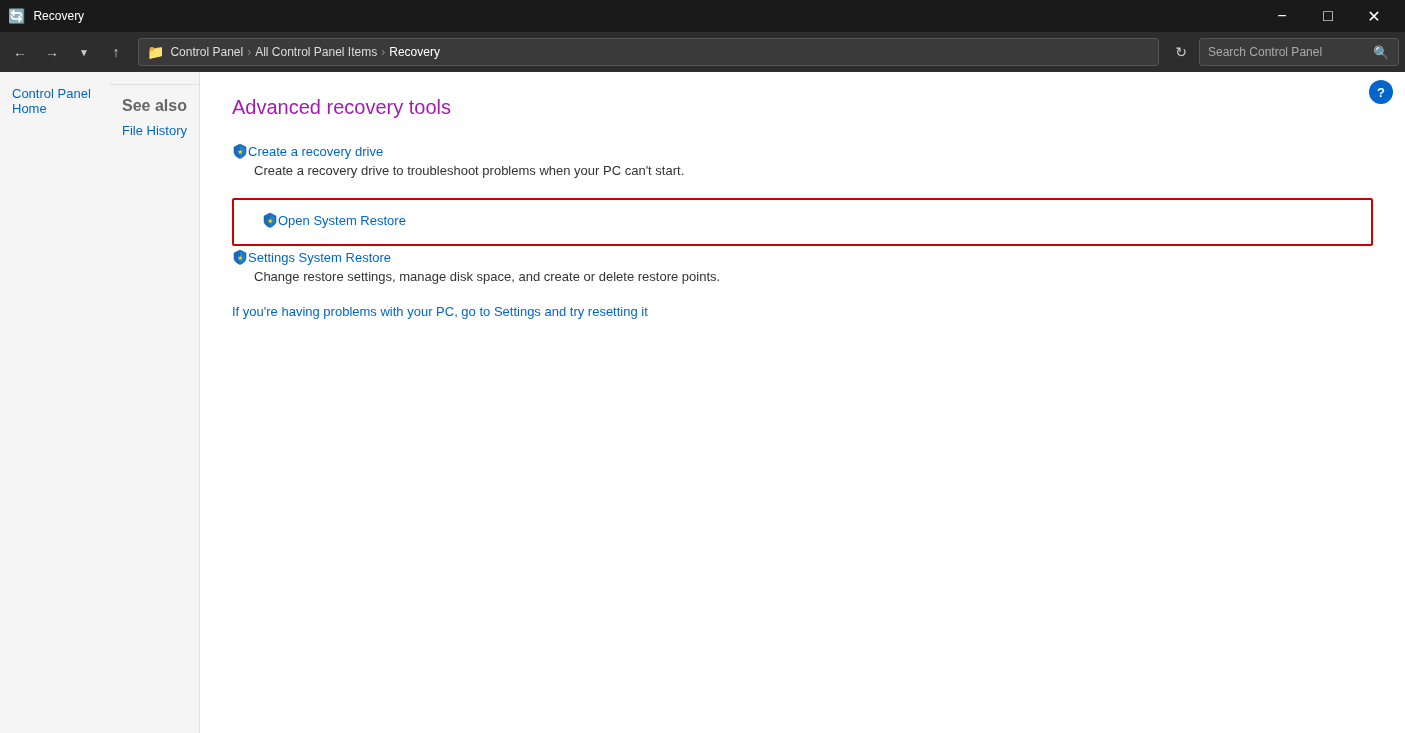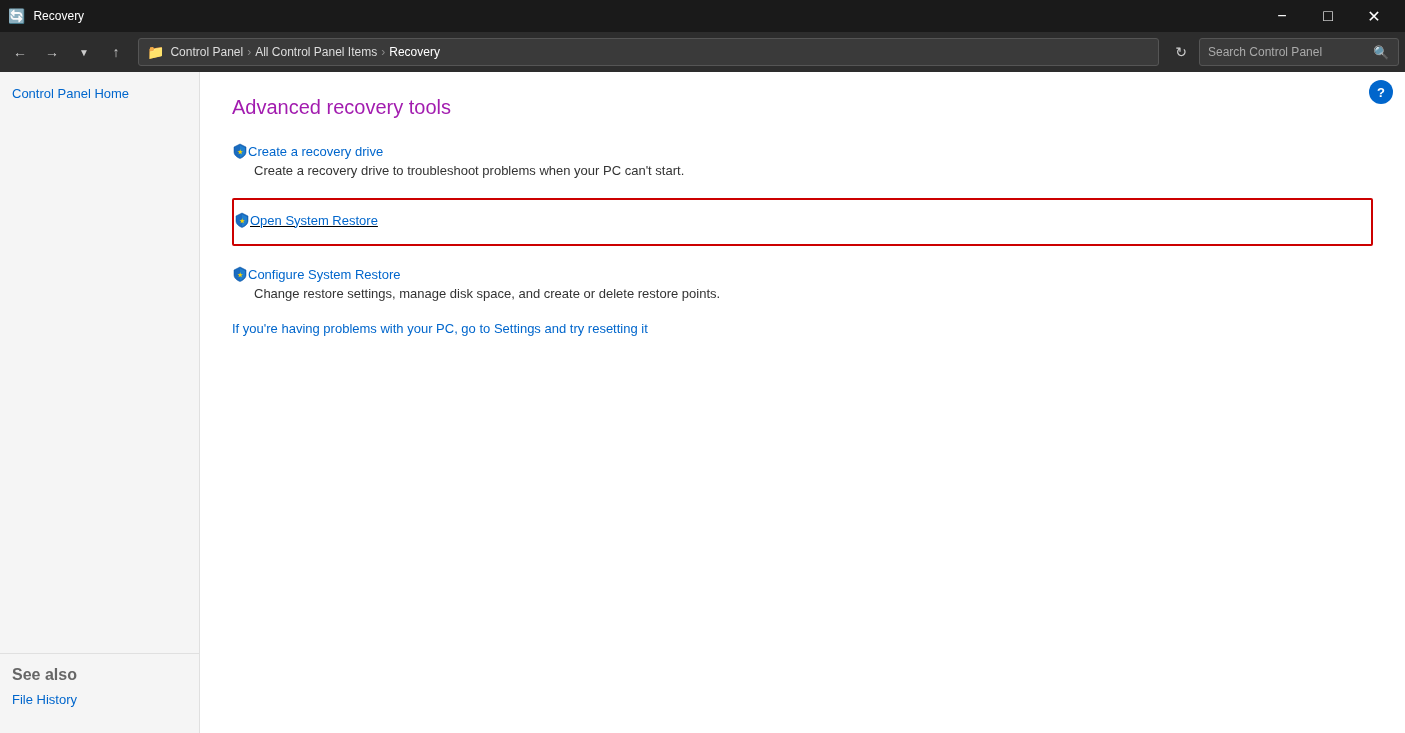--- a/index.html
+++ b/index.html
@@ -134,21 +134,21 @@
       overflow: hidden;
     }
 
     
     .sidebar {
       width: 200px;
       background: #f5f5f5;
       border-right: 1px solid #e0e0e0;
       padding: 12px 0;
       display: flex;
-      flex-direction: column;
+      flex-direction: row;
       flex-shrink: 0;
     }
     .sidebar-top {
       flex: 1;
       padding: 0 12px;
     }
     .sidebar-link {
       color: #0066cc;
       text-decoration: none;
       font-size: 13px;
@@ -183,24 +183,23 @@
       font-weight: 300;
       margin-bottom: 24px;
     }
 
     .tool-item {
       margin-bottom: 20px;
     }
 
     .tool-item-highlighted {
       border: 2px solid #cc0000;
-      padding: 12px 0;
-      margin-bottom: 20px;
+      padding: 12px 28px;
+      margin-bottom: 3px;
       border-radius: 2px;
-      text-decoration: underline;
     }
 
     .tool-link {
       display: flex;
       align-items: center;
       gap: 0;
       color: #0066cc;
       text-decoration: none;
       font-size: 13px;
       cursor: pointer;
@@ -349,21 +348,21 @@
 
     <div class="tool-item">
       <a class="tool-link">
         <span class="shield-icon">
           <svg width="16" height="16" viewBox="0 0 16 16">
             <path d="M8 1 L14 4 L14 9 C14 12 11 14.5 8 15.5 C5 14.5 2 12 2 9 L2 4 Z" fill="#1a6bbf" stroke="#0050a0" stroke-width="0.5"></path>
             <path d="M8 2.5 L13 5 L13 9 C13 11.5 10.5 13.5 8 14.5" fill="#2080d0"></path>
             <text x="5.5" y="11" font-size="6" fill="#ffd700" font-weight="bold">★</text>
           </svg>
         </span>
-        <span>Configure System Restore</span>
+        <span>Settings System Restore</span>
       </a>
       <p class="tool-description">Change restore settings, manage disk space, and create or delete restore points.</p>
     </div>
 
     <a class="settings-link">If you're having problems with your PC, go to Settings and try resetting it</a>
 
   </div>
 </div>
 
 </body></html>

